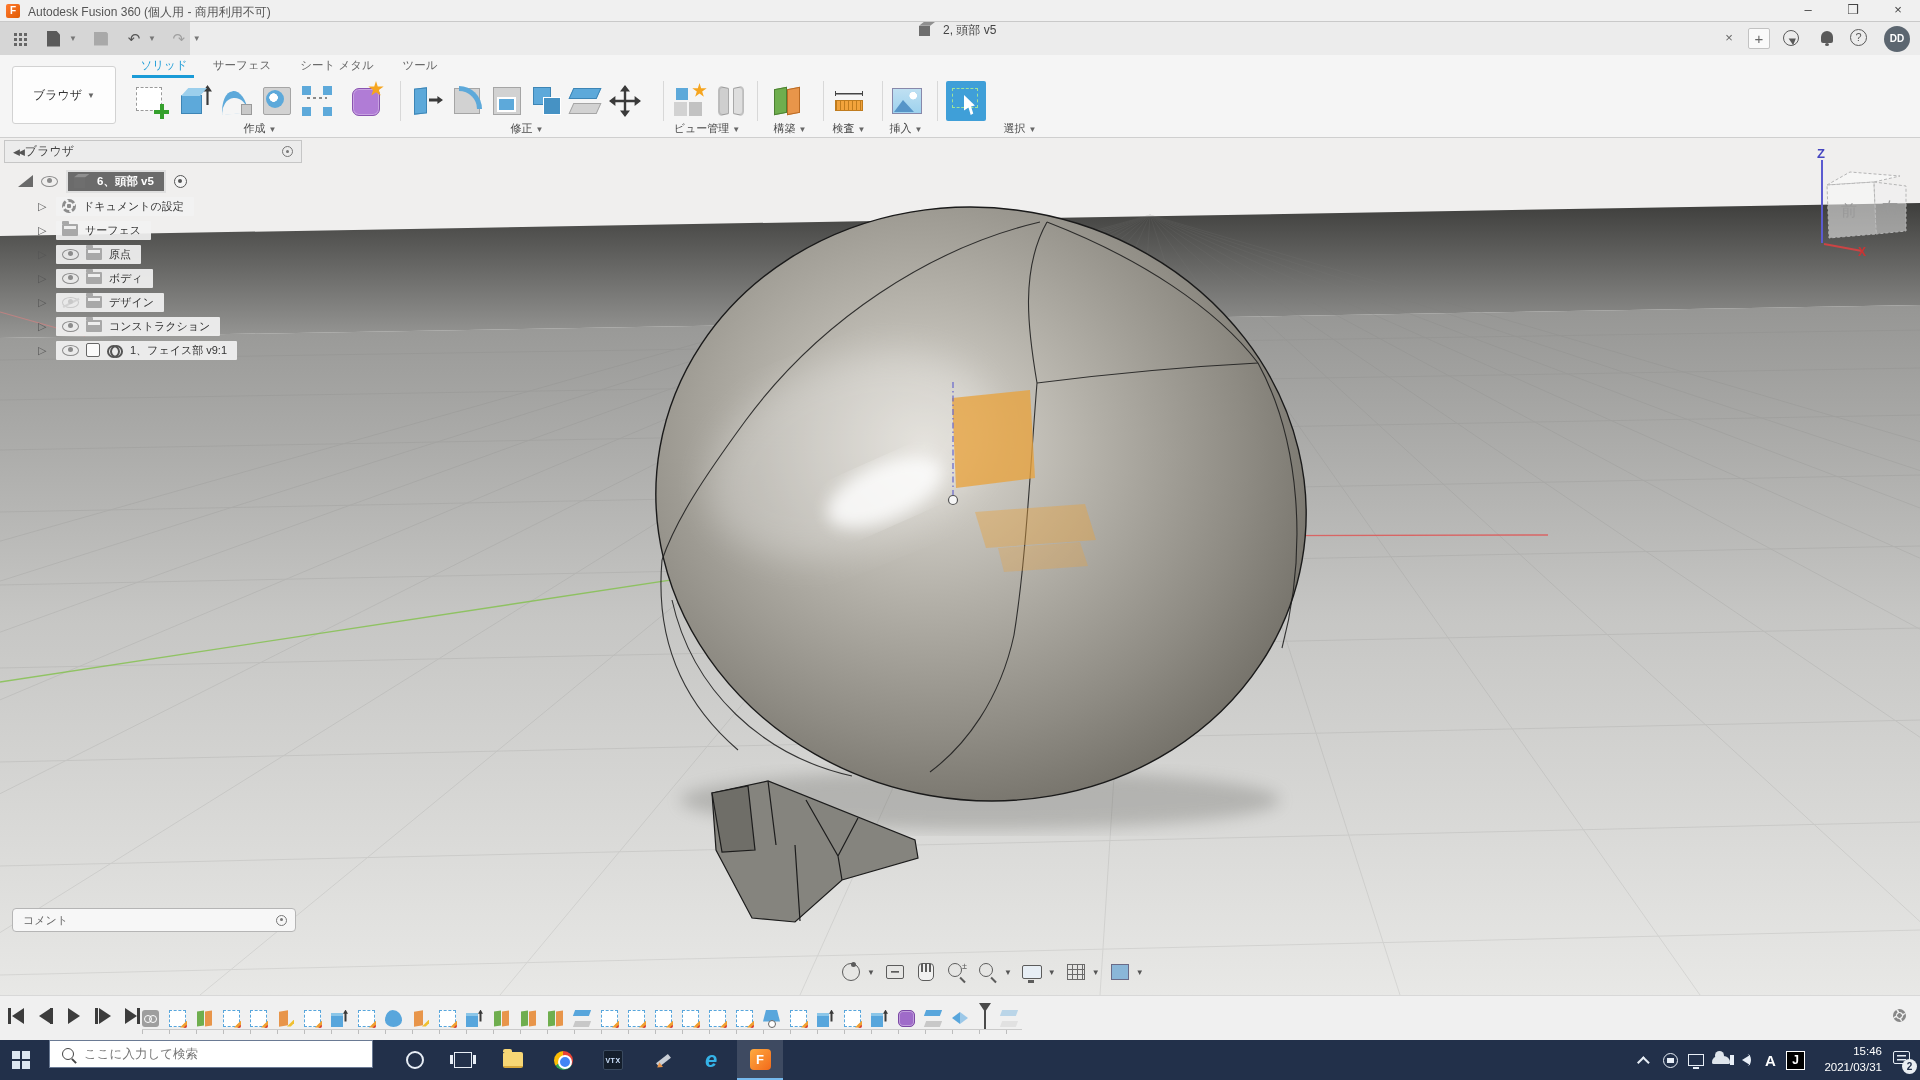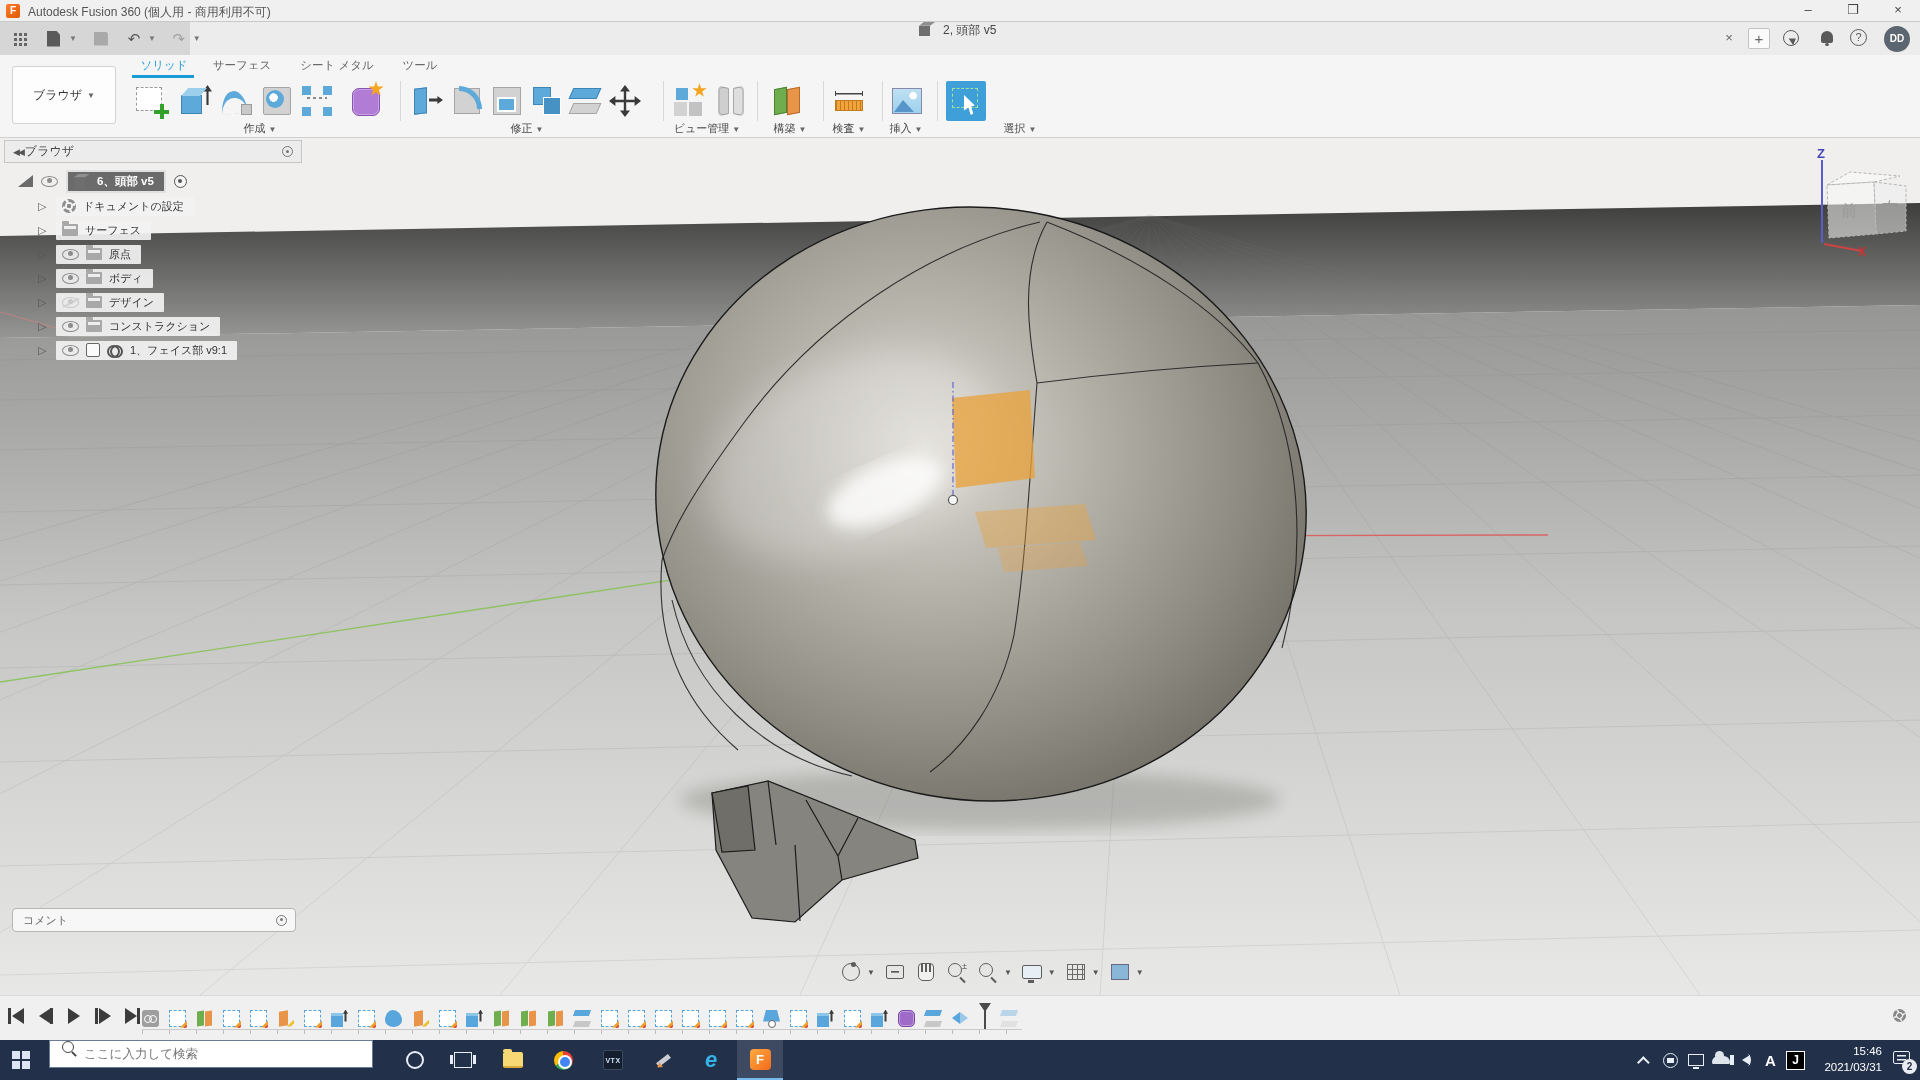--- a/index.html
+++ b/index.html
@@ -202,21 +202,21 @@
   .tl-playhead:after { content:""; position:absolute; left:5px; top:0; width:2px; height:26px; background:#4a4a4a; }
   .tl-rail { position:absolute; left:142px; top:33px; width:880px; height:5px;
       background:repeating-linear-gradient(90deg,#bdbdbd 0 1px,transparent 1px 27px); border-top:1px solid #cacaca; }
   .tl-gear { position:absolute; right:14px; top:13px; width:13px; height:13px; border:3px dashed #888; border-radius:50%; background:radial-gradient(circle,#888 2px,transparent 2.5px); }
 
   
   .taskbar { position:absolute; left:0; top:1040px; width:1920px; height:40px; background:#22304a; }
   .start { position:absolute; left:12px; top:11px; width:18px; height:18px; background:
       linear-gradient(#dce6f2,#dce6f2) left top/8px 8px no-repeat, linear-gradient(#dce6f2,#dce6f2) right top/8px 8px no-repeat,
       linear-gradient(#dce6f2,#dce6f2) left bottom/8px 8px no-repeat, linear-gradient(#dce6f2,#dce6f2) right bottom/8px 8px no-repeat; }
-  .searchbox { position:absolute; left:49px; top:0; width:324px; height:28px; background:#fff; border:1px solid #6a7a94; display:flex; }
+  .searchbox { position:absolute; left:49px; top:0; width:324px; height:28px; background:#fff; border:1px solid #6a7a94; display:flex; align-items:center; }
   .searchbox .mag { width:12px; height:12px; border:1.8px solid #444; border-radius:50%; margin:0 4px 0 12px; position:relative; }
   .searchbox .mag:after { content:""; position:absolute; right:-4px; bottom:-3px; width:6px; height:2px; background:#444; transform:rotate(45deg); }
   .searchbox input { border:0; outline:0; flex:1; font-size:12.5px; color:#333; font-family:"Liberation Sans",sans-serif; background:transparent; margin-left:6px; }
   .tb-app { position:absolute; top:0; width:46px; height:40px; display:flex; align-items:center; justify-content:center; }
   .tb-app.active { background:rgba(255,255,255,.13); border-bottom:2px solid #76b9ed; }
   .cortana-ic { width:18px; height:18px; border:2px solid #e8eef6; border-radius:50%; }
   .taskview-ic { width:18px; height:16px; border:1.8px solid #e8eef6; position:relative; background:transparent; }
   .taskview-ic:before { content:""; position:absolute; left:-5px; top:2px; width:3px; height:9px; background:#e8eef6; }
   .taskview-ic:after { content:""; position:absolute; right:-5px; top:2px; width:3px; height:9px; background:#e8eef6; }
   .explorer-ic { width:20px; height:16px; background:#f8d775; border-radius:2px; position:relative; border-bottom:2px solid #d9a93c; }

